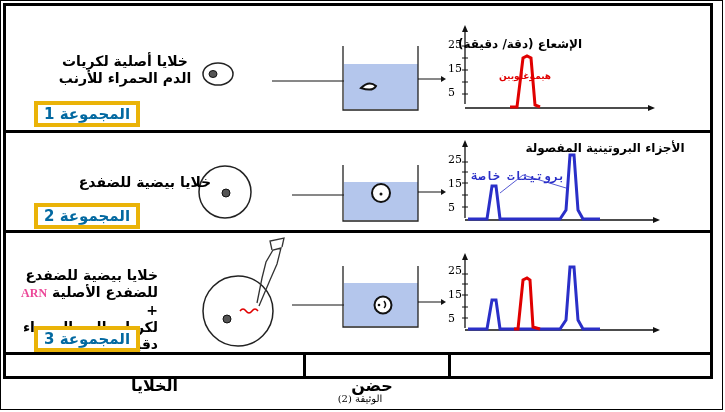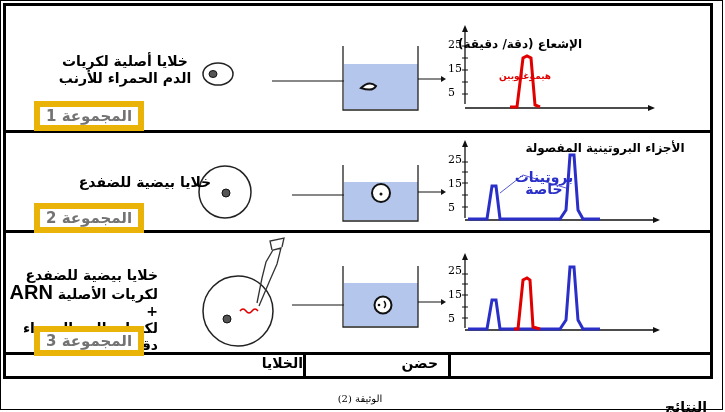--- a/index.html
+++ b/index.html
@@ -3,22 +3,22 @@
 <meta charset="utf-8">
 <style>
   html, body { margin:0; padding:0; background:#fff; }
   body { width:725px; height:412px; position:relative; overflow:hidden; font-family:"DejaVu Sans", sans-serif; }
   .outer { position:absolute; left:0; top:0; width:723px; height:410px; border:1px solid #000; box-sizing:border-box; }
   .frame { position:absolute; left:3px; top:3px; width:710px; height:376px; border:3px solid #000; box-sizing:border-box; }
   .rowsep { position:absolute; left:3px; width:707px; height:3px; background:#000; }
   .colsep { position:absolute; top:352px; width:3px; height:25px; background:#000; }
   .rtl { direction:rtl; text-align:center; font-weight:bold; color:#000; position:absolute;margin-top:31px; }
   .label-txt { font-size:14px; line-height:17px; }
-  .group-box { position:absolute; border:6px solid #eab308; background:#fff; color:#737373; font-weight:bold; font-size:15px; line-height:18px; padding:0 6px; direction:rtl; }
-  .footer-cell { position:absolute; top:352px; height:22px; font-weight:bold; font-size:14px; line-height:22px; text-align:right; direction:rtl; }
+  .group-box { position:absolute; border:4px solid #eab308; background:#fff; color:#0369a1; font-weight:bold; font-size:15px; line-height:18px; padding:0 6px; direction:rtl; }
+  .footer-cell { position:absolute; top:375px; height:22px; font-weight:bold; font-size:16px; line-height:22px; text-align:center; direction:rtl; }
   .caption { position:absolute; top:393px; left:320px; width:80px; text-align:center; font-size:10px; font-family:"DejaVu Serif", serif; direction:rtl; }
   svg { position:absolute; overflow:visible; }
 </style>
 </head>
 <body>
 
 <div class="outer"></div>
 <div class="frame"></div>
 <div class="rowsep" style="top:130px"></div>
 <div class="rowsep" style="top:230px"></div>
@@ -138,32 +138,32 @@
 <div class="rtl" style="left:480px; top:40px; width:90px; font-size:9px; color:#e00000;">هيموغلوبين</div>
 <div class="rtl" style="left:500px; top:110px; width:210px; font-size:12px;">الأجزاء البروتينية المفصولة</div>
 <div style="position:absolute; left:448px; top:39px; font-size:11px; font-family:'DejaVu Serif',serif; line-height:12px;">
   <div>25</div>
   <div style="margin-top:12px">15</div>
   <div style="margin-top:12px">5</div>
 </div>
 
 <div class="rtl label-txt" style="left:60px; top:143px; width:170px;">خلايا بيضية للضفدع</div>
 <div class="group-box" style="left:34px; top:203px;"><span>المجموعة 2</span></div>
-<div class="rtl" style="left:494px; top:140px; width:100px; font-size:14px; color:#2a2fc8; line-height:12px;">
+<div class="rtl" style="left:468px; top:140px; width:100px; font-size:12px; color:#2a2fc8; line-height:12px;font-family:Liberation Mono, monospace;">
   <div>بروتينات خاصة</div>
 </div>
 <div style="position:absolute; left:448px; top:154px; font-size:11px; font-family:'DejaVu Serif',serif; line-height:12px;">
   <div>25</div>
   <div style="margin-top:12px">15</div>
   <div style="margin-top:12px">5</div>
 </div>
 
 <div class="rtl label-txt" style="left:8px; top:236px; width:150px; text-align:right; right:auto;">
   <div>خلايا بيضية للضفدع</div>
-  <div><span>لكريات الأصلية</span> <span style="color:#000000; font-size:20px; font-family:Liberation Sans, sans-serif;">ARN</span> <span>+</span></div>
+  <div><span>للضفدع الأصلية</span> <span style="color:#ec4899; font-size:12px; font-family:Liberation Serif, serif;">ARN</span> <span>+</span></div>
   <div>لكريات الدم الحمراء دقيقة</div>
 </div>
 <div class="group-box" style="left:34px; top:326px;"><span>المجموعة 3</span></div>
 <div style="position:absolute; left:448px; top:265px; font-size:11px; font-family:'DejaVu Serif',serif; line-height:12px;">
   <div>25</div>
   <div style="margin-top:12px">15</div>
   <div style="margin-top:12px">5</div>
 </div>
 
 <div class="footer-cell" style="left:6px; width:297px;">الخلايا</div>

